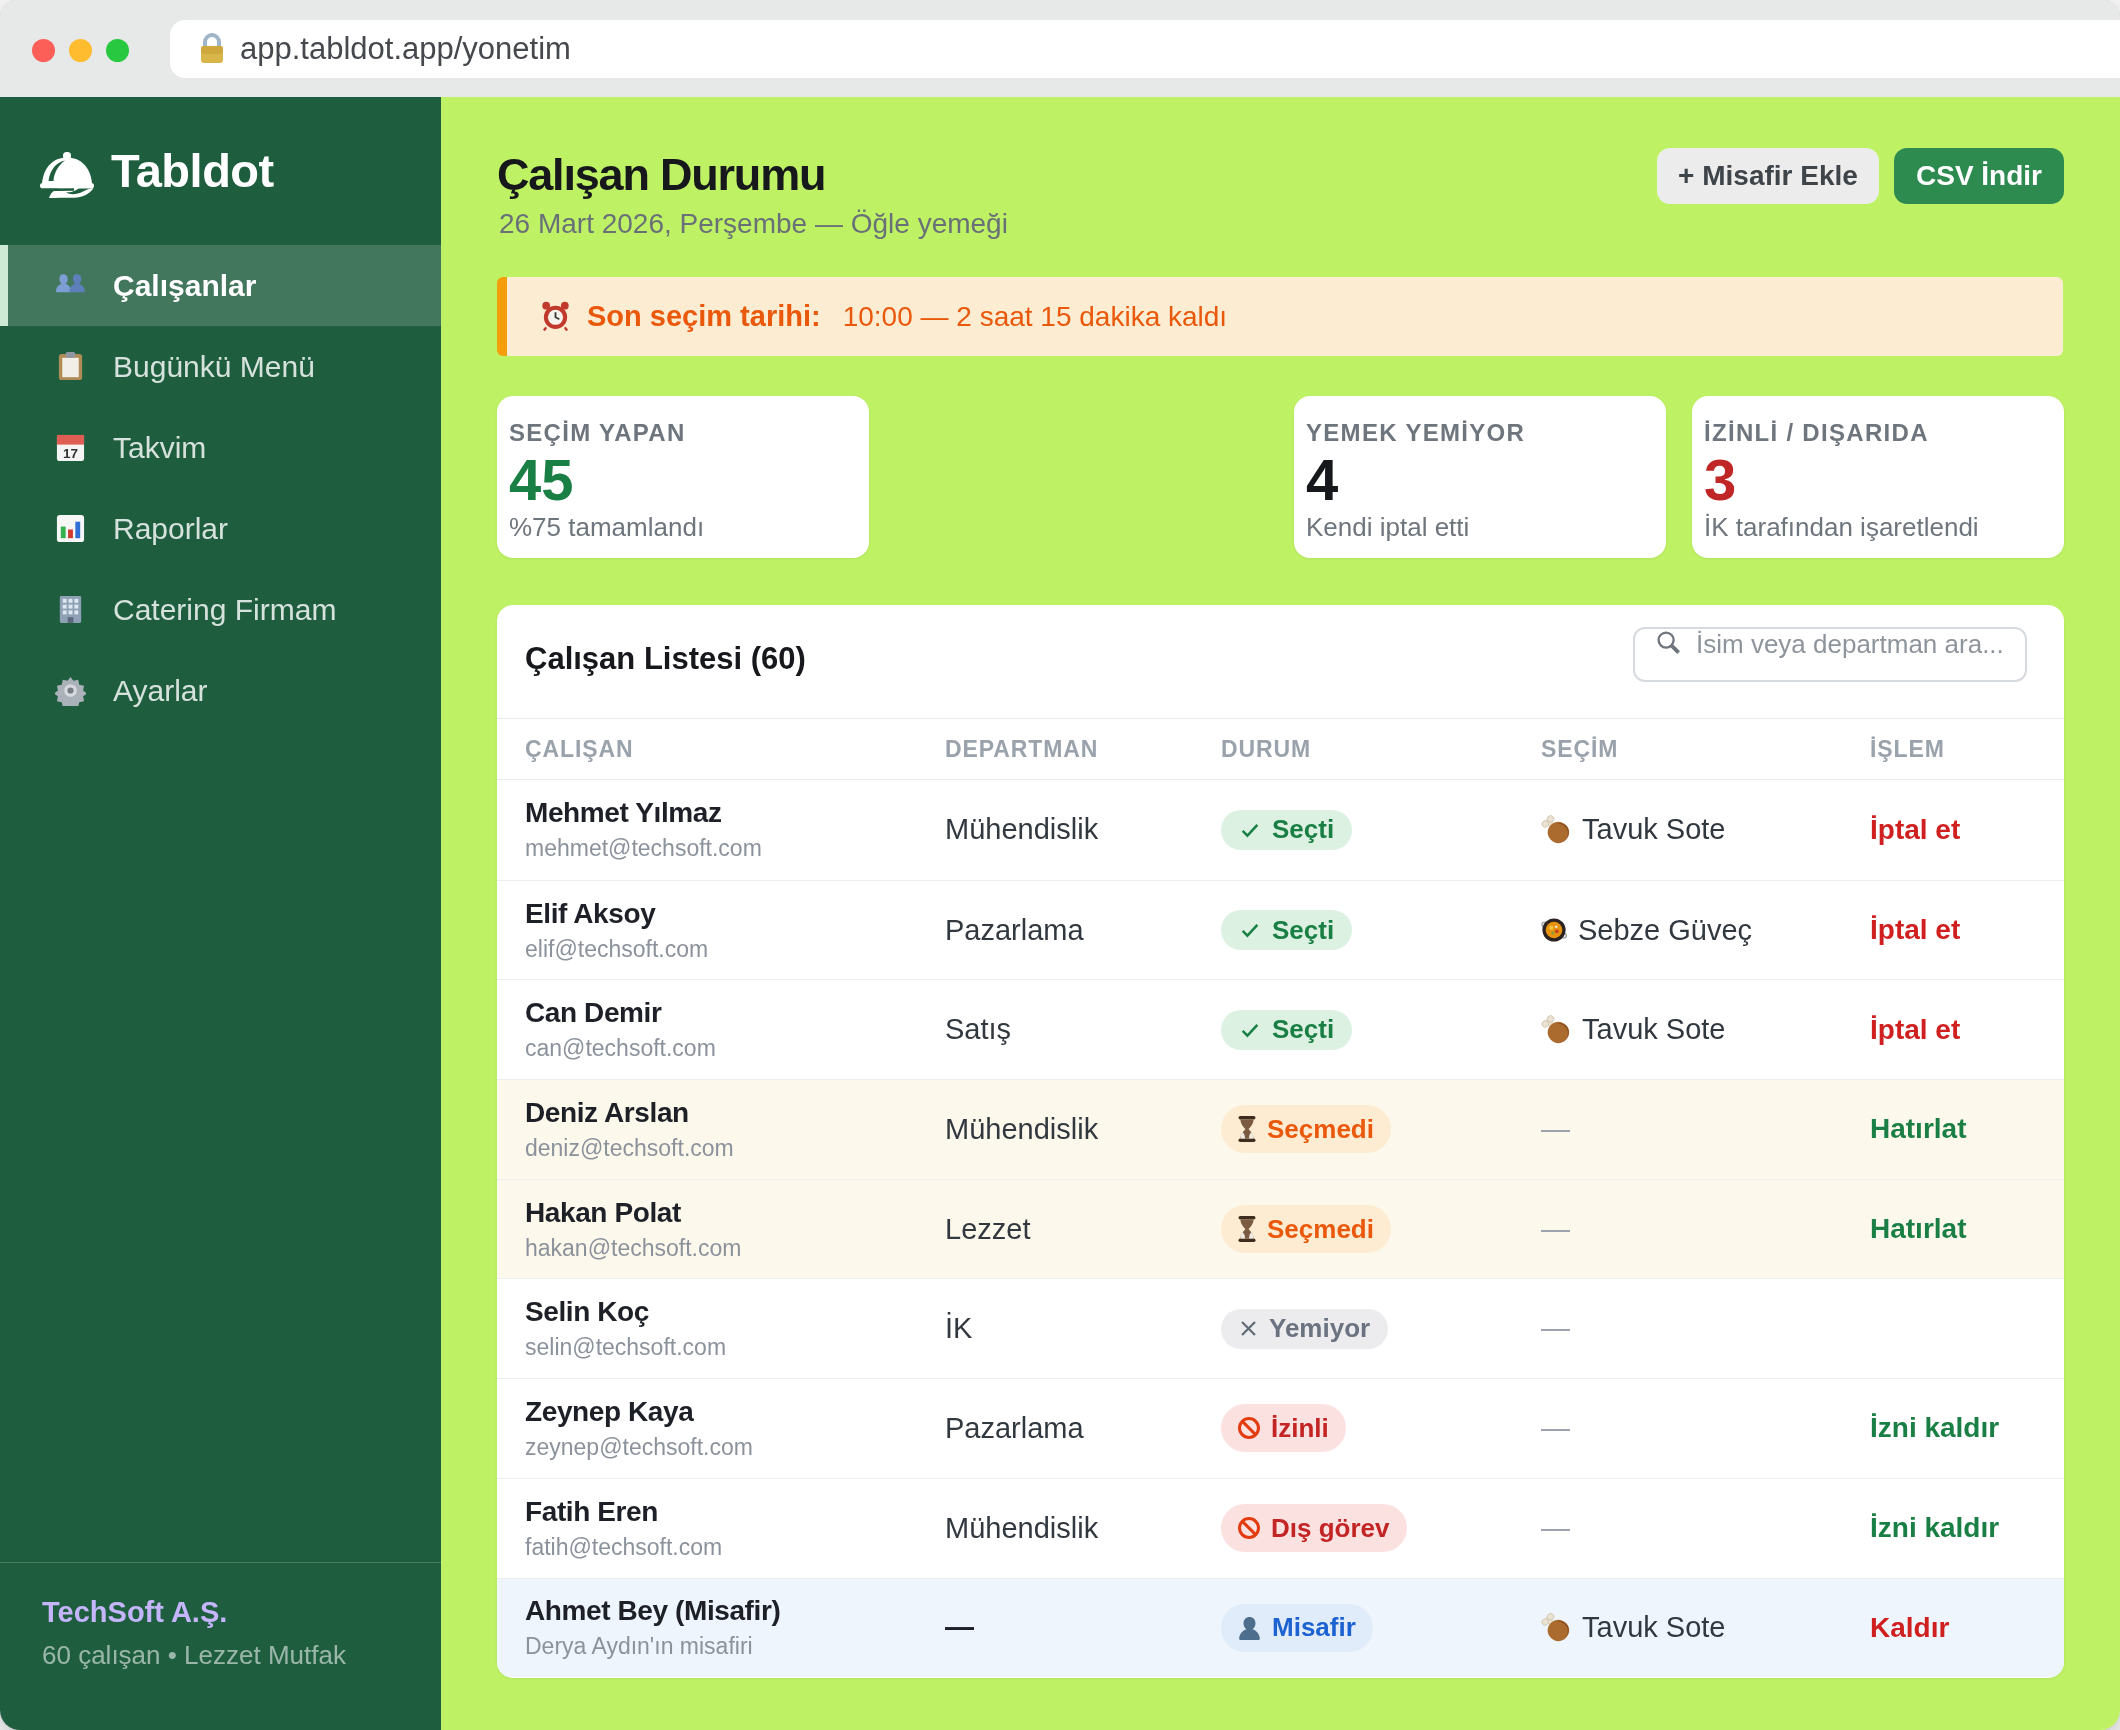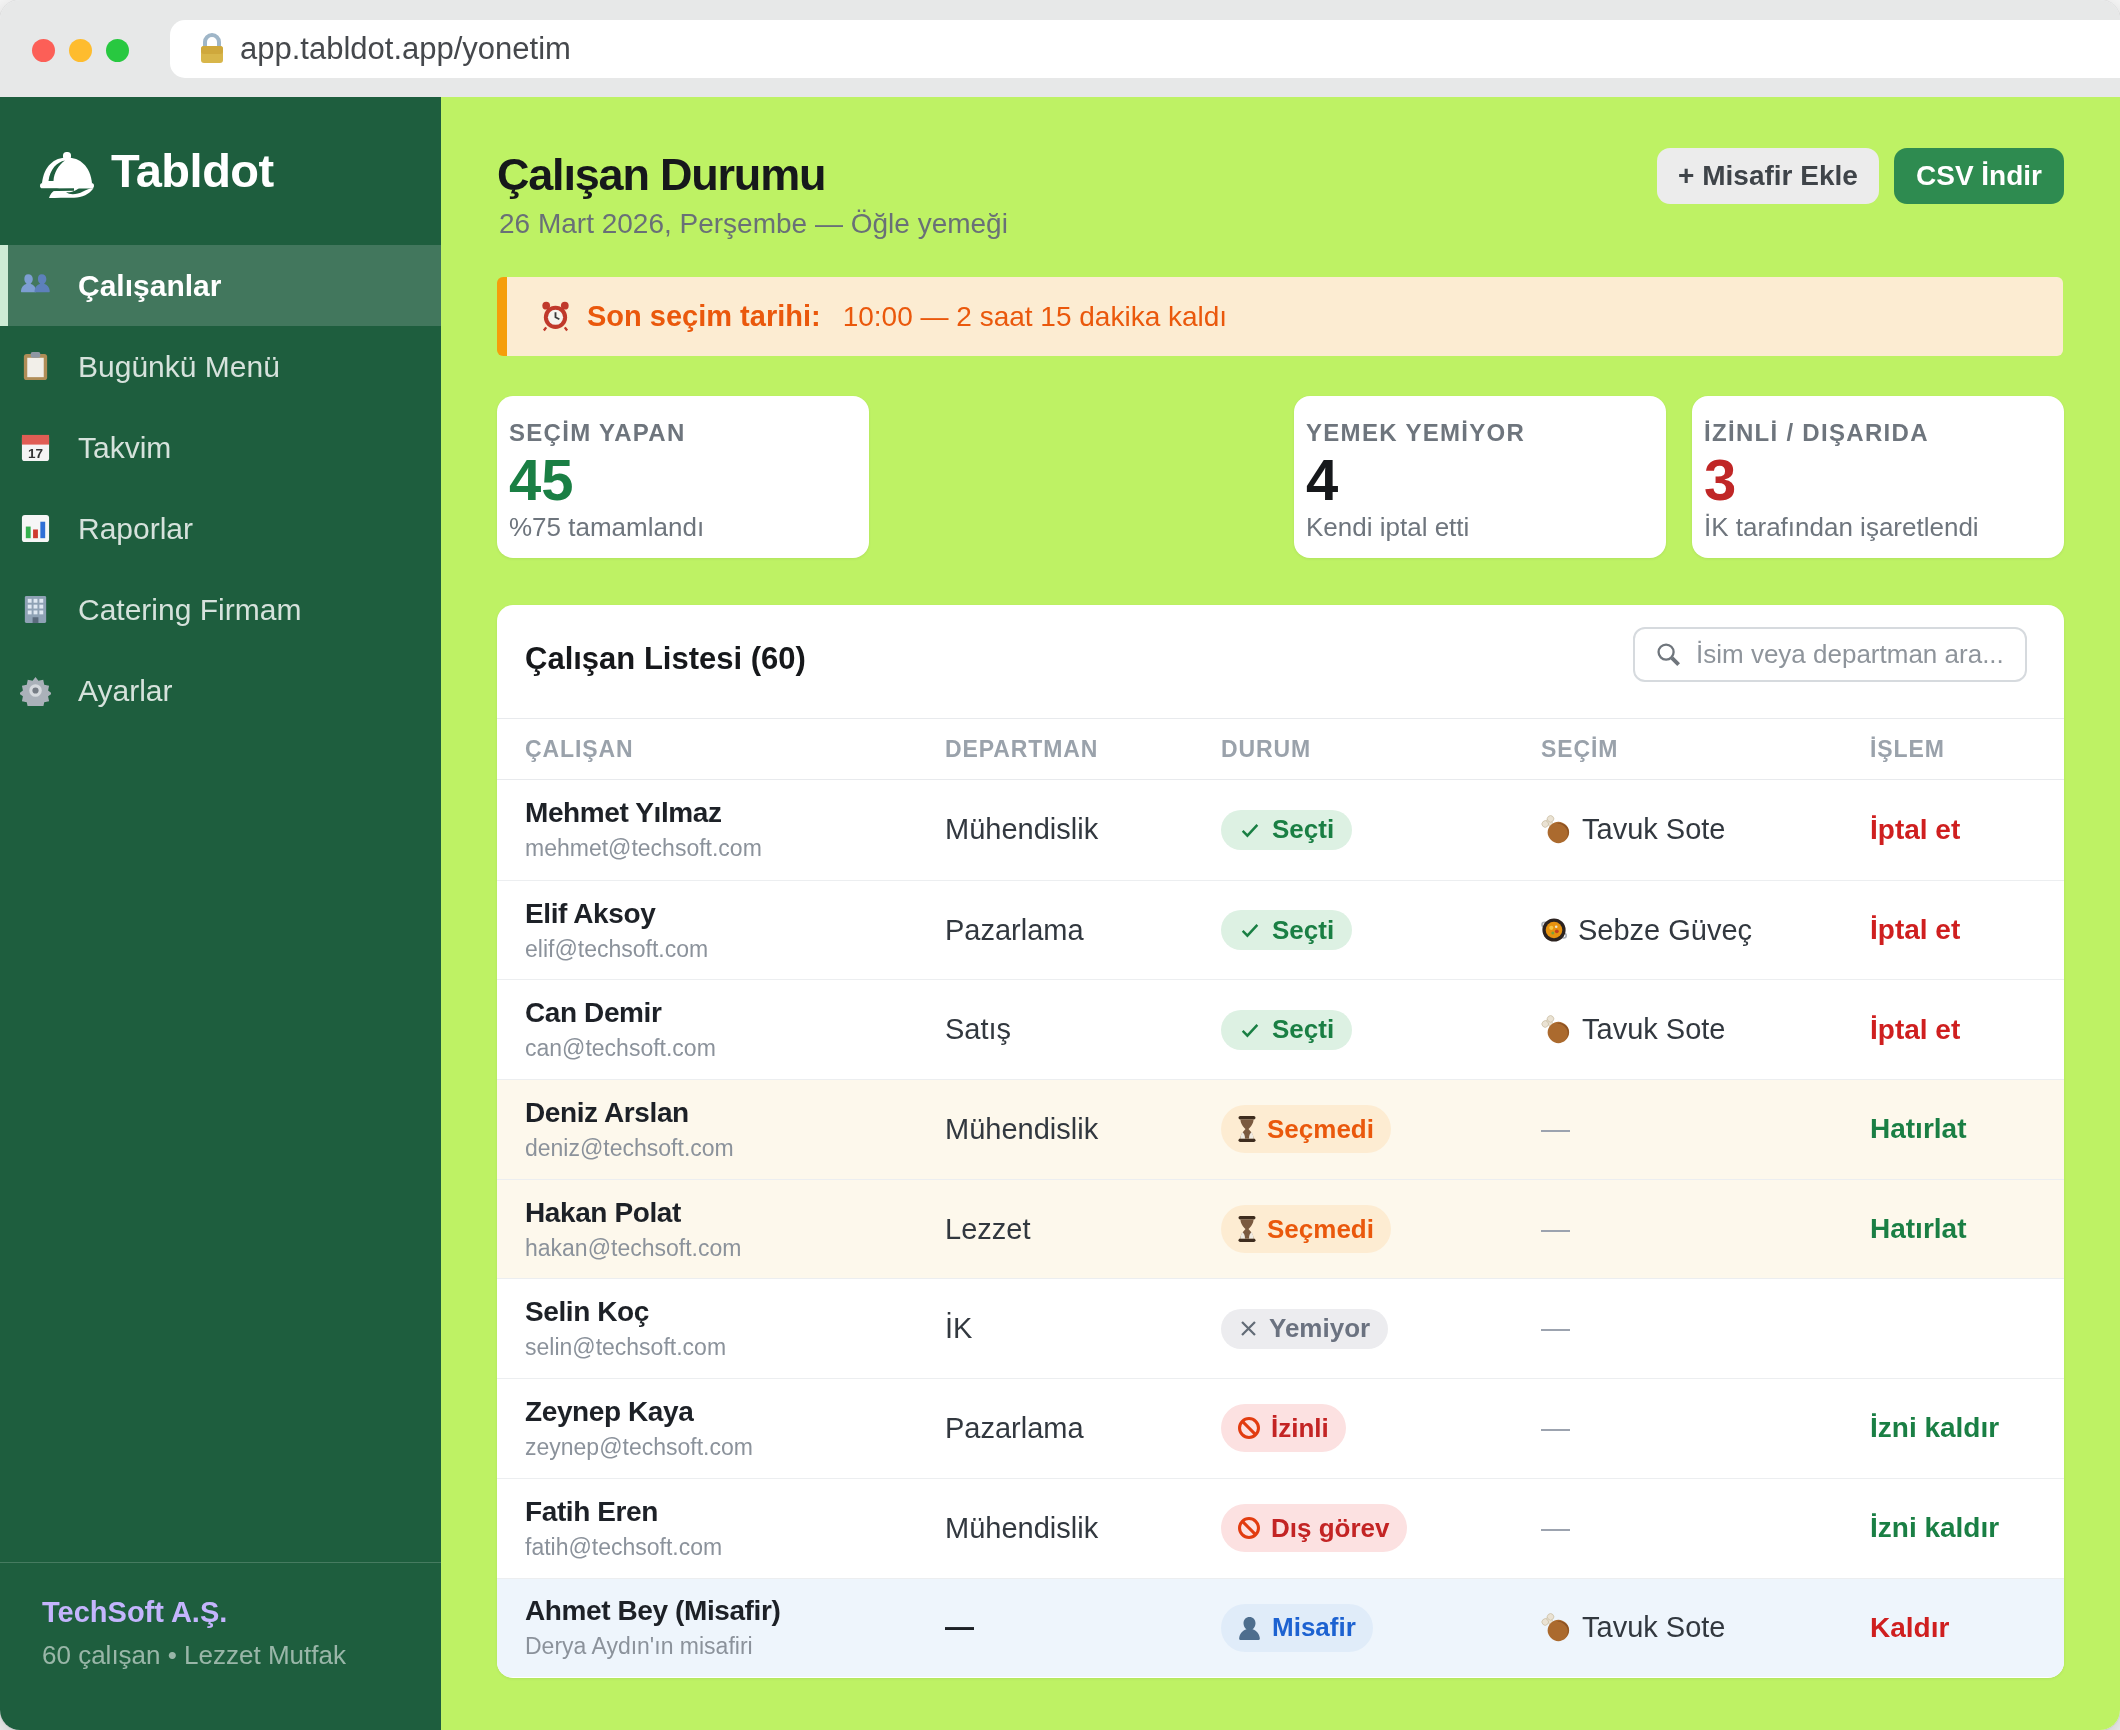--- a/index.html
+++ b/index.html
@@ -12,21 +12,21 @@
 .d1{left:32px;background:#fc5f57}
 .d2{left:69px;background:#febc2e}
 .d3{left:106px;background:#28c840}
 .url{position:absolute;left:170px;top:20px;width:2096px;height:58px;background:#fff;border-radius:15px;display:flex;align-items:center;padding-left:27px;font-size:31px;color:#45484c}
 .url svg{margin-right:13px}
 
 .sidebar{position:absolute;left:0;top:97px;width:441px;bottom:0;background:#1e5e3e}
 .logo{position:absolute;left:40px;top:46px;display:flex;align-items:flex-end}
 .logo span{color:#fff;font-weight:bold;font-size:47px;margin-left:17px;letter-spacing:-.5px}
 .nav{position:absolute;left:0;top:148px;width:100%}
-.nitem{height:81px;display:flex;align-items:center;padding-left:20px;color:rgba(255,255,255,.82);font-size:30px;position:relative}
+.nitem{height:81px;display:flex;align-items:center;padding-left:55px;color:rgba(255,255,255,.82);font-size:30px;position:relative}
 .nitem .nic{width:31px;height:31px;margin-right:27px;flex:0 0 31px}
 .nitem.active{background:rgba(255,255,255,.16);color:#fff;font-weight:bold}
 .nitem.active::before{content:"";position:absolute;left:0;top:0;bottom:0;width:8px;background:#cdebd4}
 .sfoot{position:absolute;left:0;right:0;bottom:0;height:168px;border-top:1px solid rgba(255,255,255,.18);padding:33px 0 0 42px}
 .sfoot .a{color:#c4b5fd;font-weight:bold;font-size:29px}
 .sfoot .b{color:rgba(255,255,255,.55);font-size:26px;margin-top:11px}
 
 .main{position:absolute;left:441px;top:97px;right:0;bottom:0;background:#bef264}
 .h1{position:absolute;left:56px;top:52px;font-size:45px;font-weight:bold;color:#16181b;letter-spacing:-1.2px}
 .sub{position:absolute;left:58px;top:111px;font-size:28px;color:#697077}
@@ -42,21 +42,21 @@
 .card{position:absolute;top:299px;width:372px;height:162px;background:#fff;border-radius:16px;box-shadow:0 1px 3px rgba(16,24,40,.07);padding:23px 0 0 12px}
 .card .lab{font-size:24px;font-weight:bold;color:#6e757d;letter-spacing:1.3px}
 .card .num{font-size:58px;font-weight:bold;margin-top:3px;line-height:60px}
 .card .sm{font-size:26px;color:#6e757d;margin-top:2px}
 .k1{left:56px}.k2{left:454px}.k3{left:853px}.k4{left:1251px}
 .ngreen{color:#1a7f44}.norange{color:#ea580c}.nblack{color:#16181b}.nred{color:#c02626}
 
 .tcard{position:absolute;left:56px;top:508px;width:1567px;height:1073px;background:#fff;border-radius:16px;box-shadow:0 1px 3px rgba(16,24,40,.07);overflow:hidden}
 .thead{position:relative;height:113px}
 .ttl{position:absolute;left:28px;top:36px;font-size:31px;font-weight:bold;color:#16181b}
-.search{position:absolute;right:37px;top:22px;width:394px;height:55px;border:2px solid #d6dade;border-radius:12px;background:#fff;display:flex;align-items:center;padding-left:20px;color:#8e949b;font-size:26px;white-space:nowrap;overflow:hidden}
+.search{position:absolute;right:37px;top:22px;width:394px;height:55px;border:2px solid #d6dade;border-radius:12px;background:#fff;display:flex;align-items:flex-start;padding-left:20px;color:#8e949b;font-size:26px;white-space:nowrap;overflow:hidden}
 .search svg{margin-right:14px}
 .cols{display:flex;align-items:center;height:62px;border-top:1px solid #e8eaed;border-bottom:1px solid #e8eaed}
 .cols>div{color:#9aa2ab !important;font-size:23px;font-weight:bold;letter-spacing:0.9px}
 .row{display:flex;align-items:center;height:99.7px;border-top:1px solid #eceef0}
 .row:first-of-type{border-top:none}
 .c1{width:448px;padding-left:28px}
 .c2{width:276px;font-size:29px;color:#32383f}
 .c3{width:320px}
 .c4{width:329px;display:flex;align-items:center;font-size:29px;color:#32383f}
 .c5{flex:1;font-size:28px;font-weight:bold}

